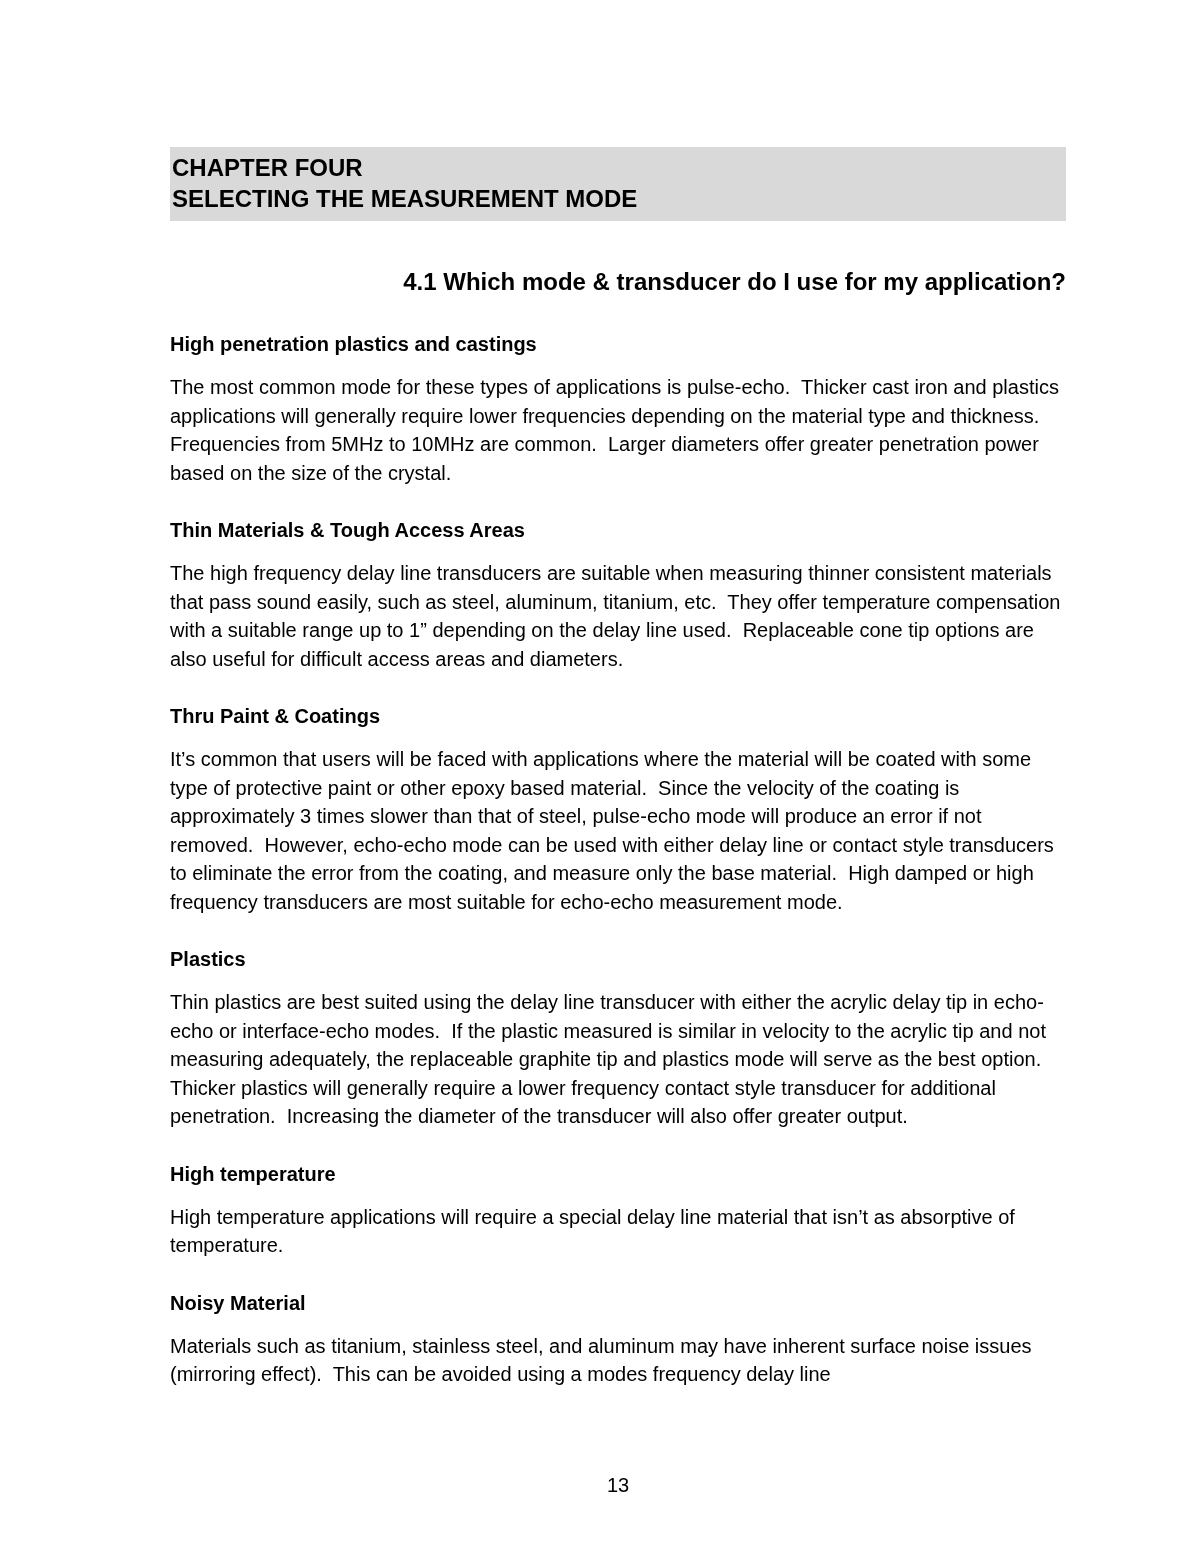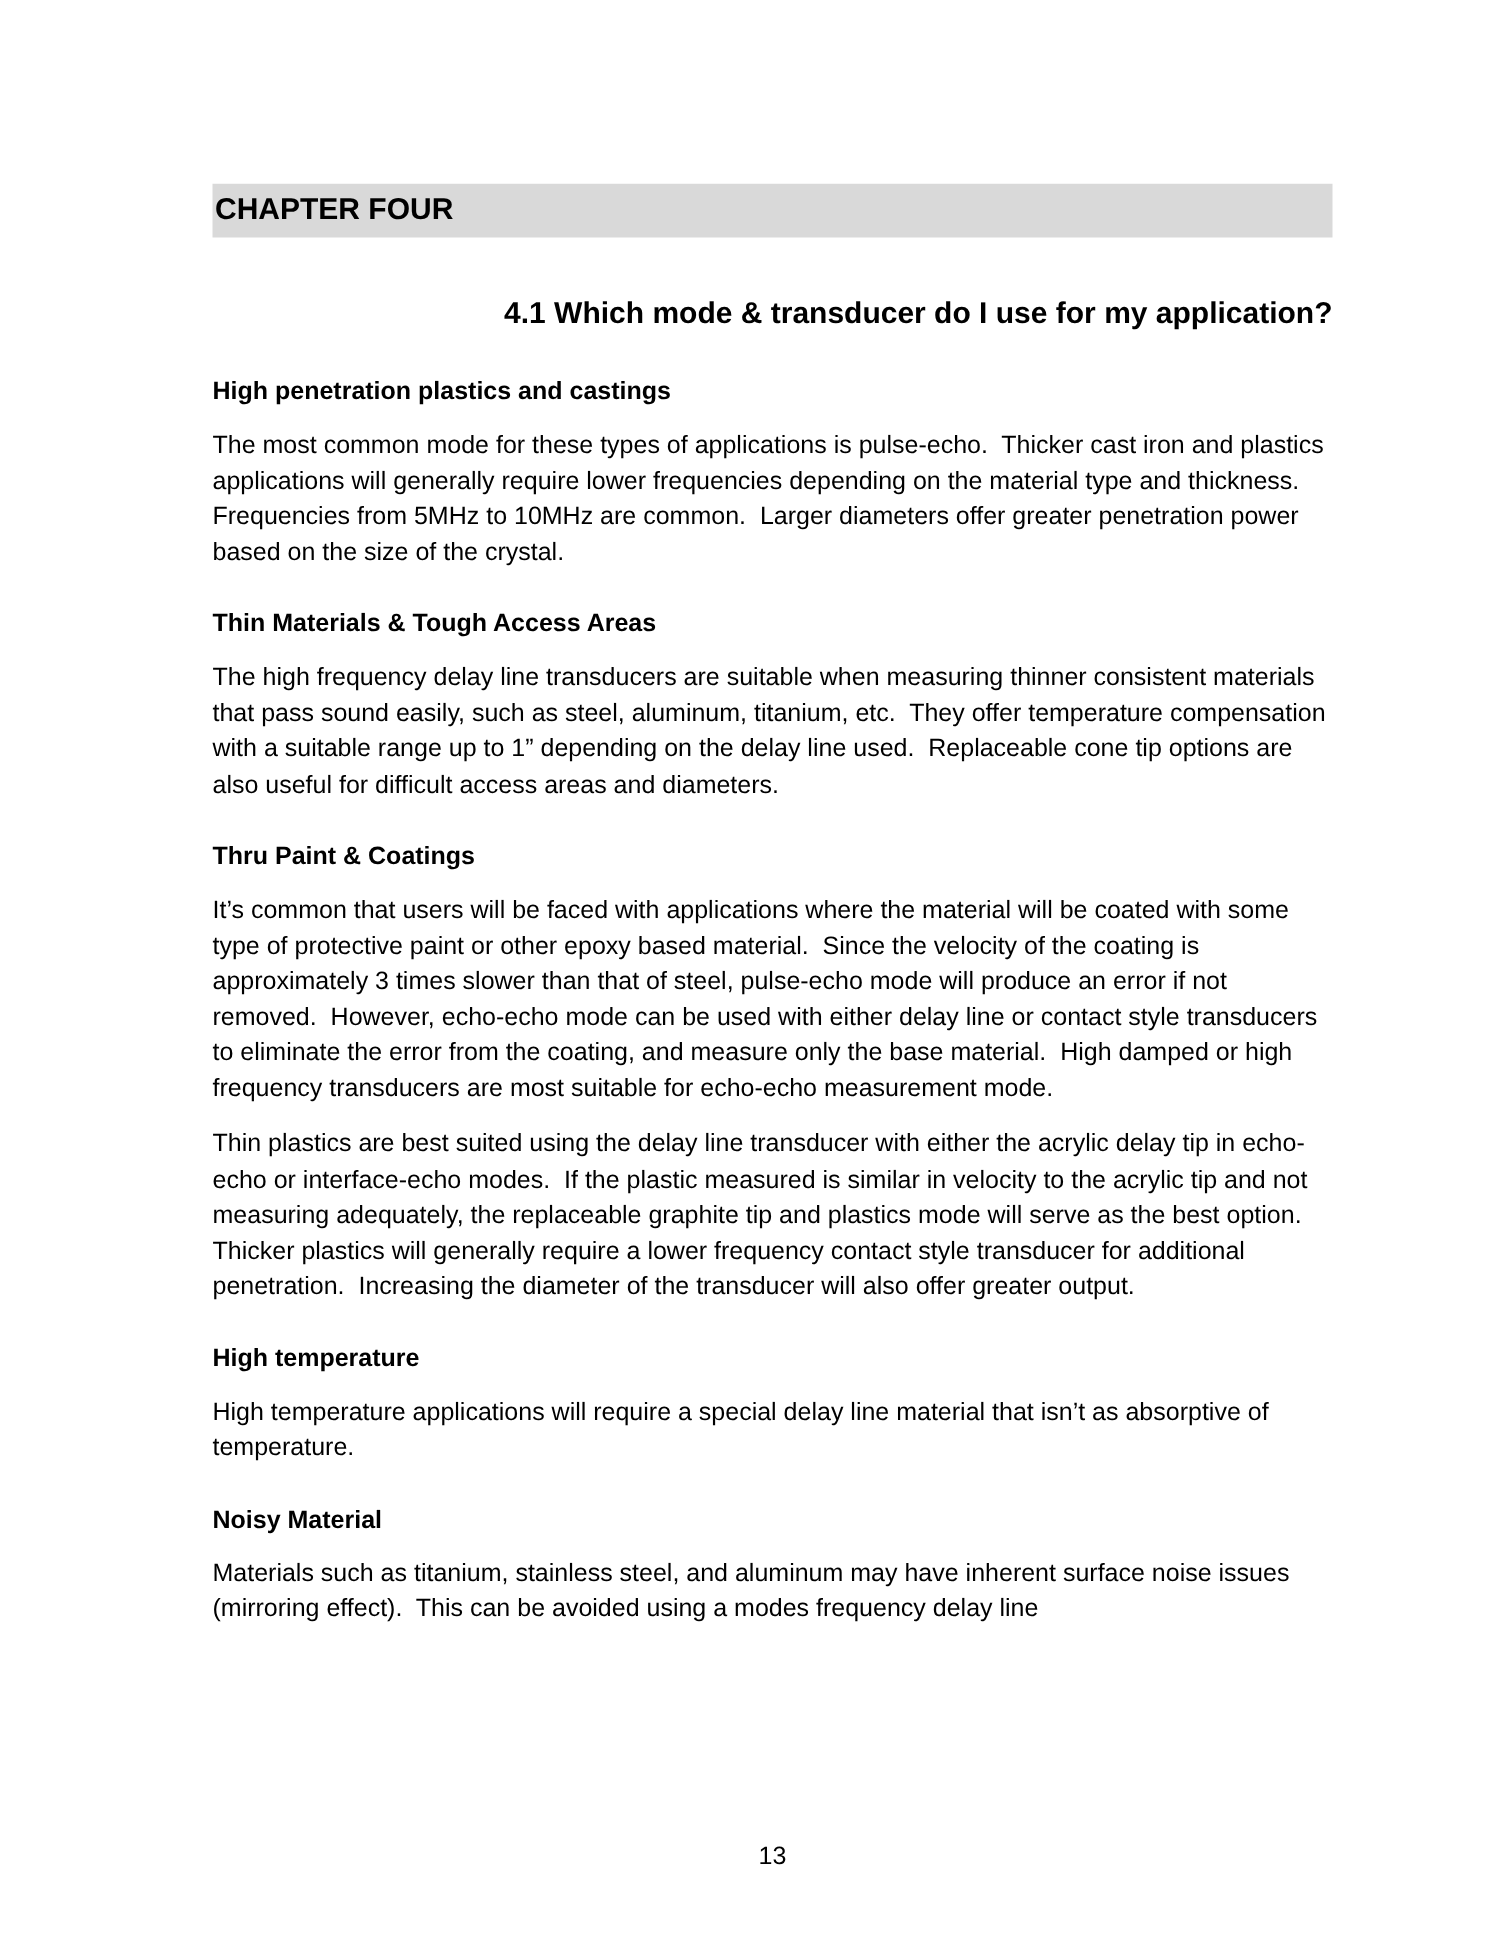--- a/index.html
+++ b/index.html
@@ -60,33 +60,35 @@
   }
 </style>
 </head>
 <body>
 
 <div class="page">
   <div class="content">
 
     <div class="chapter-header">
       <div>CHAPTER FOUR</div>
+      <div>SELECTING THE MEASUREMENT MODE</div>
     </div>
 
     <h1 class="section-title">4.1 Which mode &amp; transducer do I use for my application?</h1>
 
     <h3 class="sub-heading">High penetration plastics and castings</h3>
     <p class="body-text">The most common mode for these types of applications is pulse-echo.  Thicker cast iron and plastics applications will generally require lower frequencies depending on the material type and thickness.  Frequencies from 5MHz to 10MHz are common.  Larger diameters offer greater penetration power based on the size of the crystal.</p>
 
     <h3 class="sub-heading">Thin Materials &amp; Tough Access Areas</h3>
     <p class="body-text">The high frequency delay line transducers are suitable when measuring thinner consistent materials that pass sound easily, such as steel, aluminum, titanium, etc.  They offer temperature compensation with a suitable range up to 1” depending on the delay line used.  Replaceable cone tip options are also useful for difficult access areas and diameters.</p>
 
     <h3 class="sub-heading">Thru Paint &amp; Coatings</h3>
     <p class="body-text">It’s common that users will be faced with applications where the material will be coated with some type of protective paint or other epoxy based material.  Since the velocity of the coating is approximately 3 times slower than that of steel, pulse-echo mode will produce an error if not removed.  However, echo-echo mode can be used with either delay line or contact style transducers to eliminate the error from the coating, and measure only the base material.  High damped or high frequency transducers are most suitable for echo-echo measurement mode.</p>
 
+    <h3 class="sub-heading">Plastics</h3>
     <p class="body-text">Thin plastics are best suited using the delay line transducer with either the acrylic delay tip in echo-echo or interface-echo modes.  If the plastic measured is similar in velocity to the acrylic tip and not measuring adequately, the replaceable graphite tip and plastics mode will serve as the best option.  Thicker plastics will generally require a lower frequency contact style transducer for additional penetration.  Increasing the diameter of the transducer will also offer greater output.</p>
 
     <h3 class="sub-heading">High temperature</h3>
     <p class="body-text">High temperature applications will require a special delay line material that isn’t as absorptive of temperature.</p>
 
     <h3 class="sub-heading">Noisy Material</h3>
     <p class="body-text">Materials such as titanium, stainless steel, and aluminum may have inherent surface noise issues (mirroring effect).  This can be avoided using a modes frequency delay line</p>
 
   </div>
 

